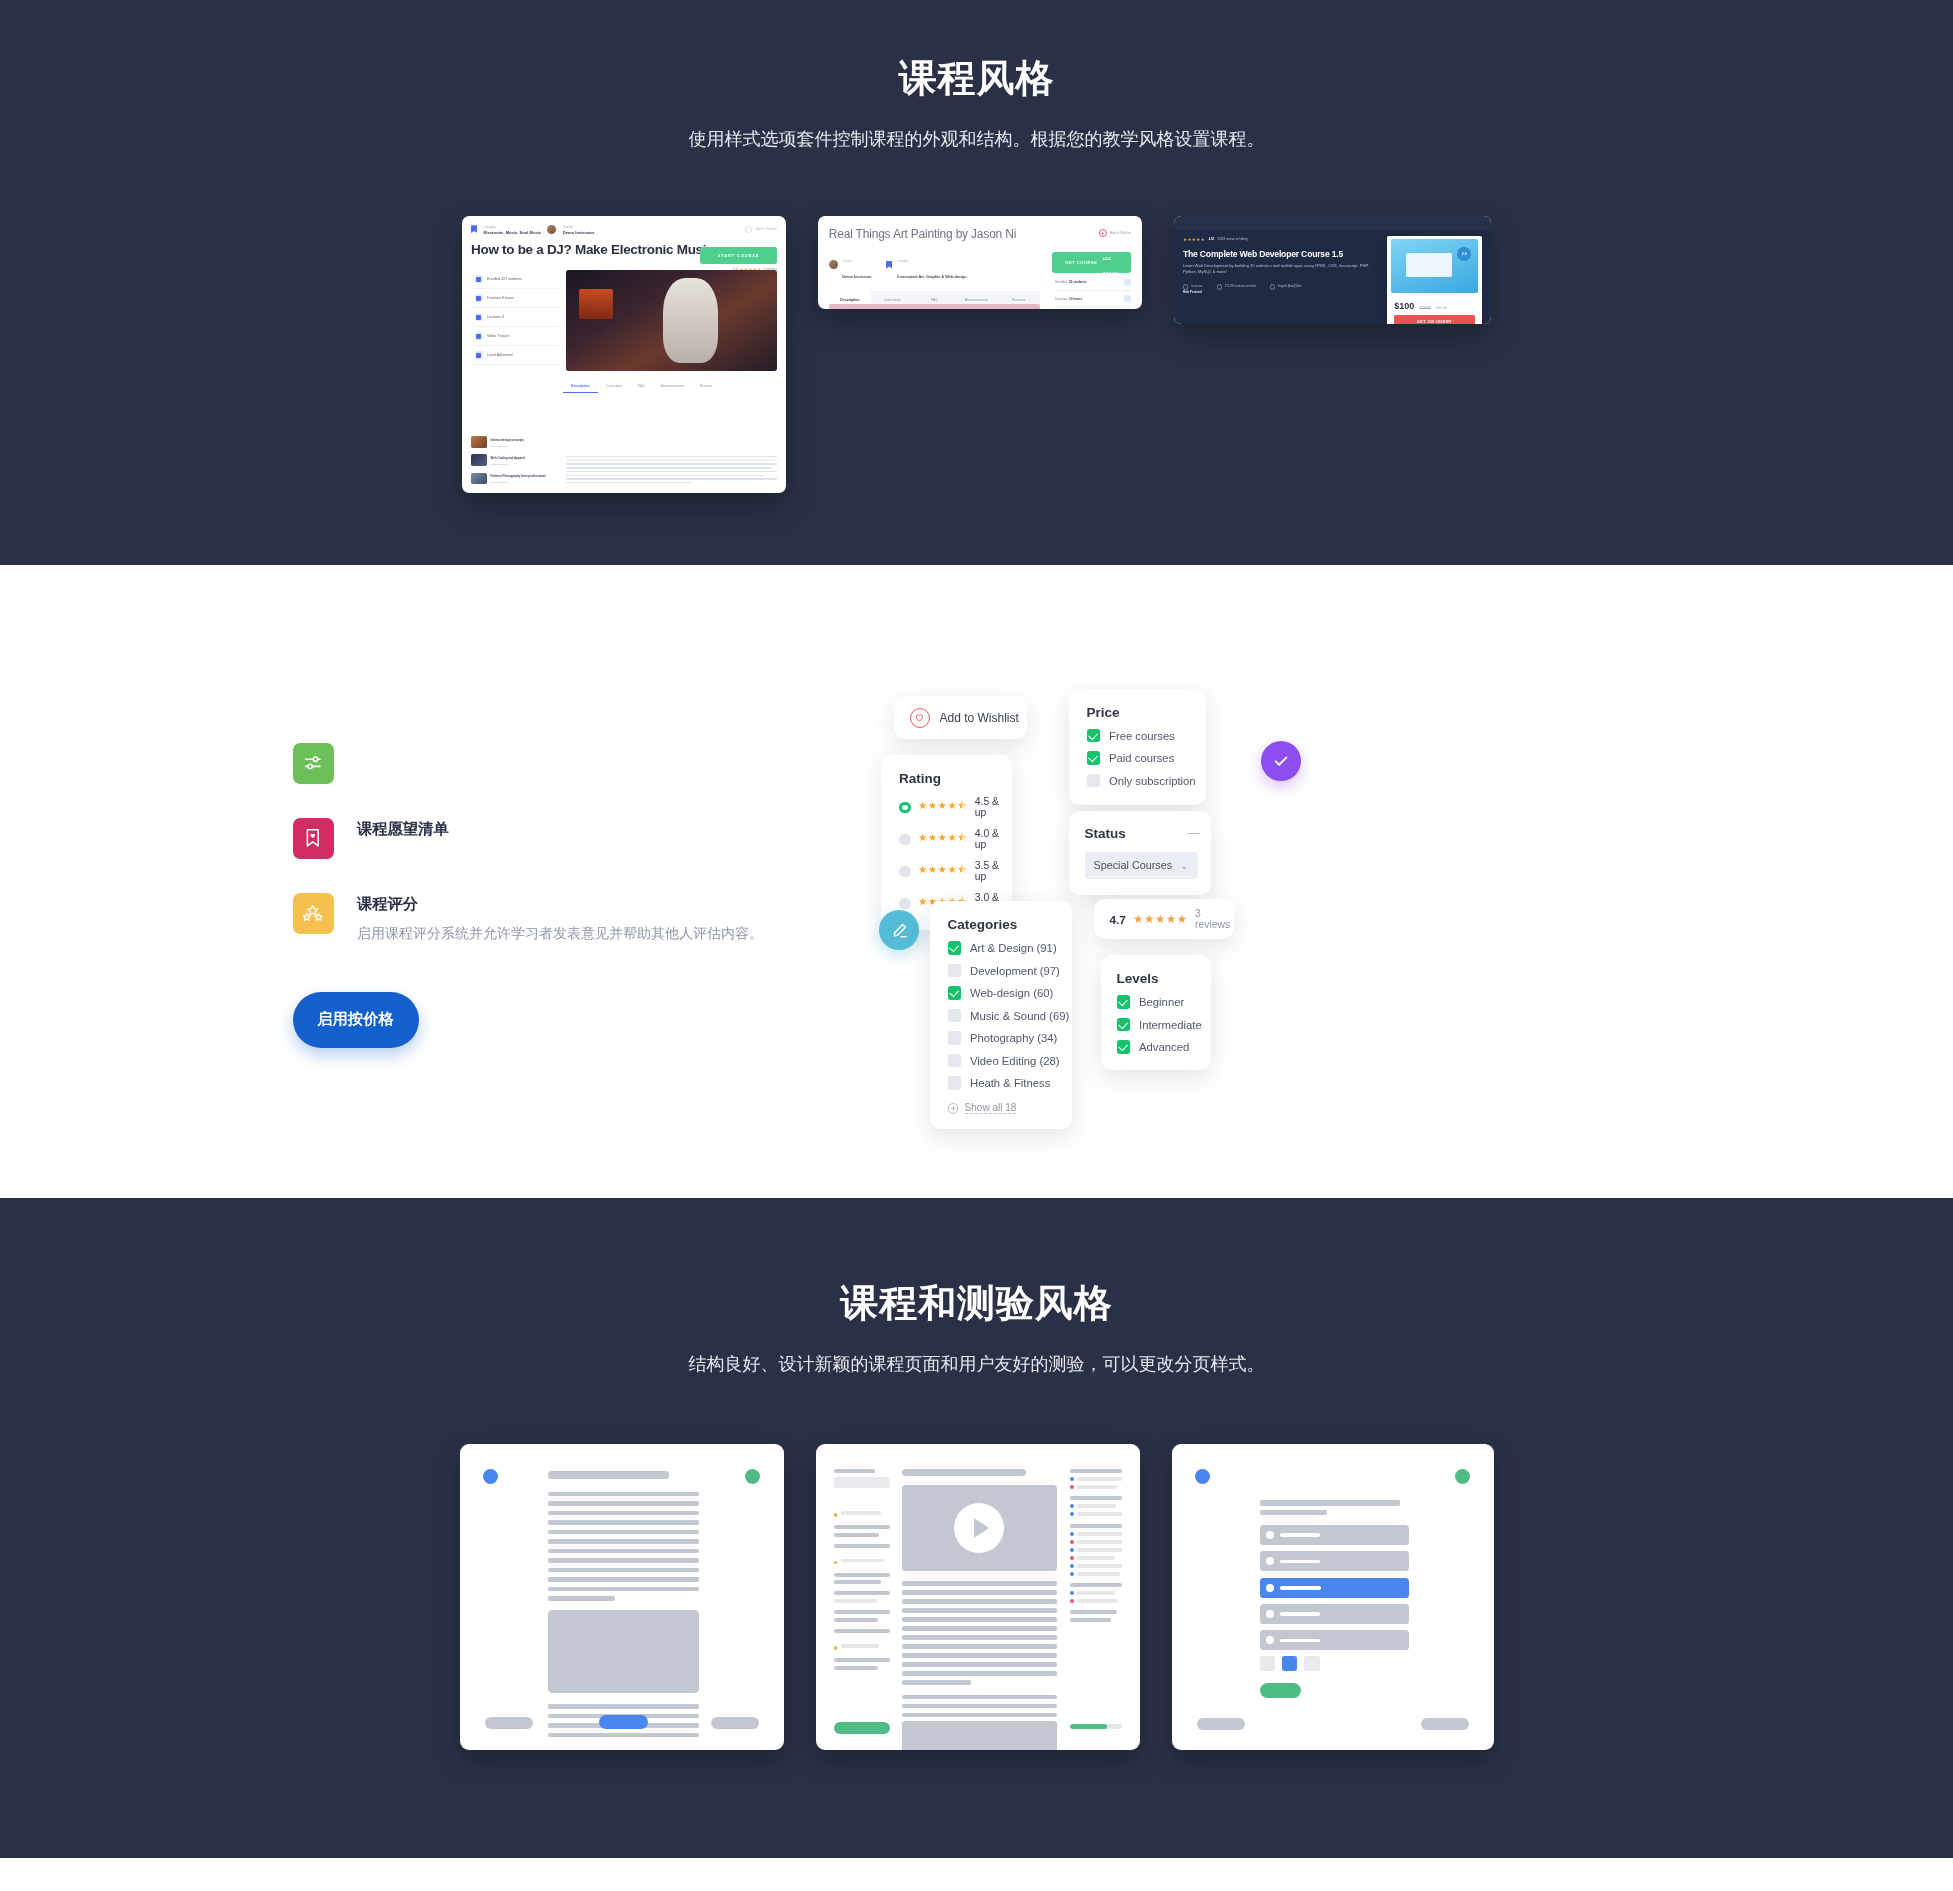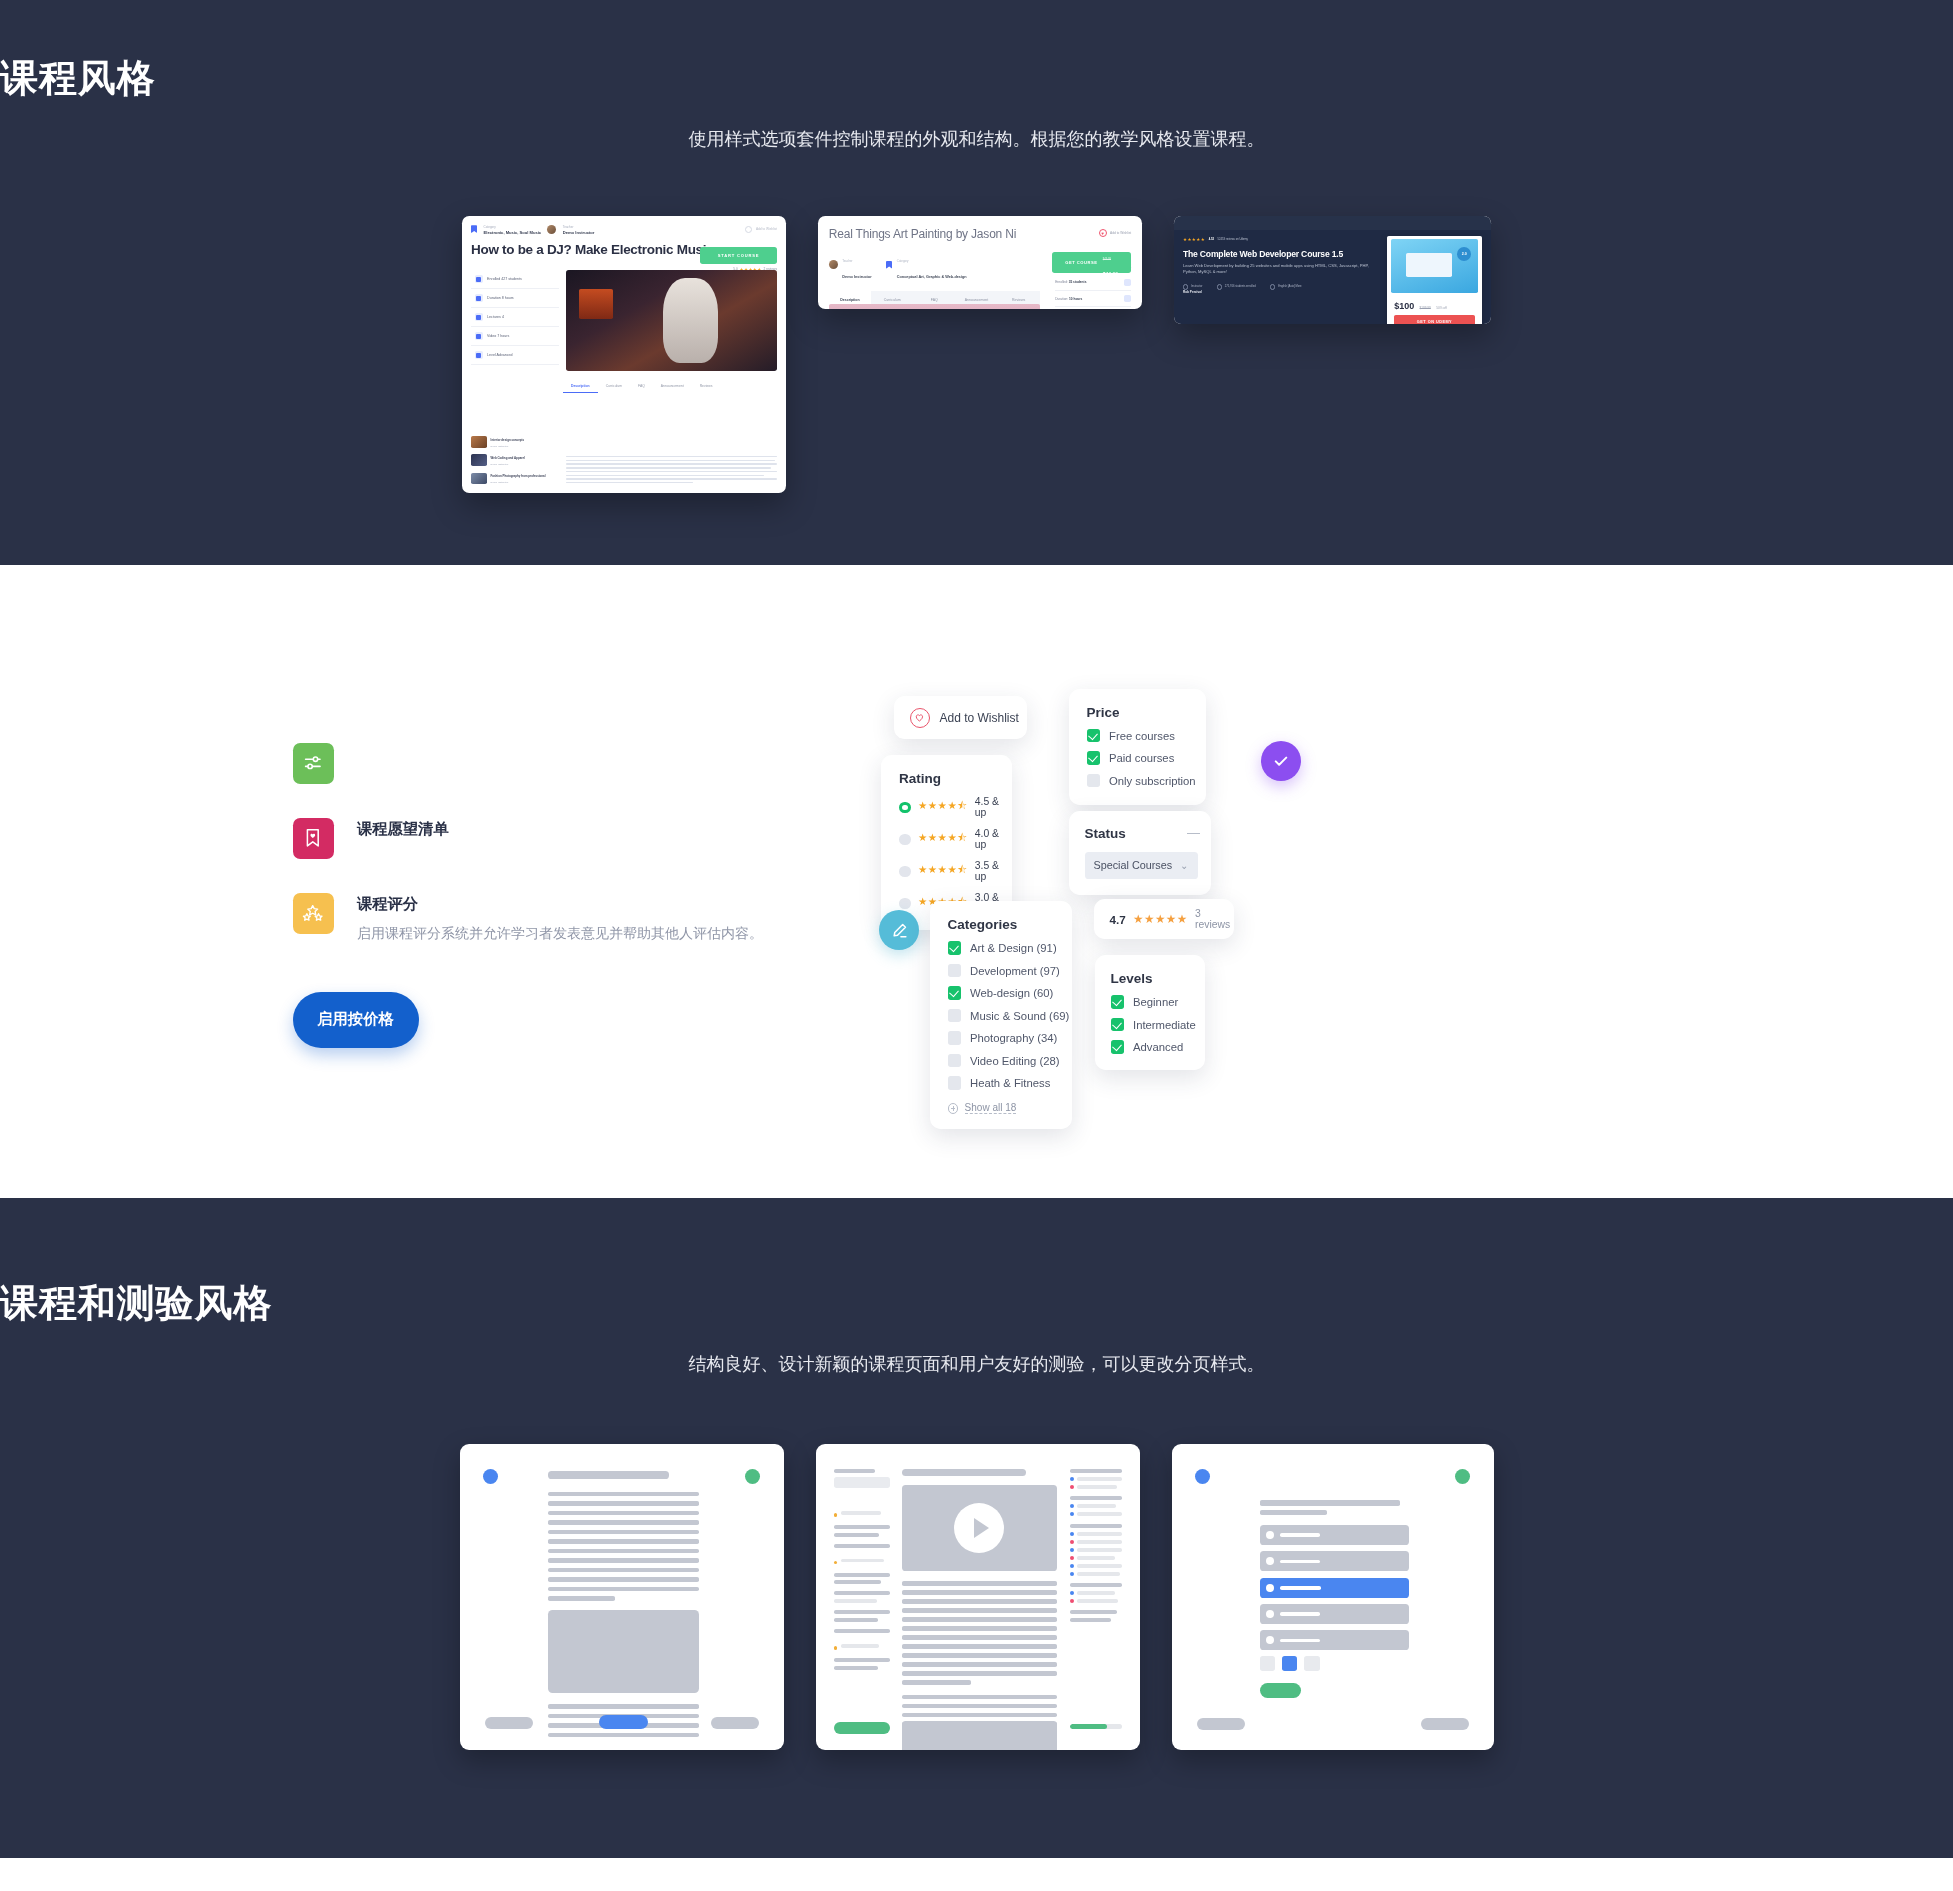--- a/index.html
+++ b/index.html
@@ -12,20 +12,21 @@
   }
 
   
   .section-dark { background: #2a3147; width: 100%; }
   .section-light { background: #ffffff; width: 100%; }
 
   .sec1 { padding: 54px 0 72px 0; }
   .sec3 { padding: 81px 0 108px 0; }
 
   .head-title-dark {
+    text-align: center;
     color: #ffffff;
     font-size: 38px;
     font-weight: bold;
     letter-spacing: 0.9px;
     line-height: 1.3;
   }
   .head-sub-dark {
     text-align: center;
     color: #e8eaf0;
     font-size: 18px;
@@ -227,21 +228,21 @@
   .plus-c::before { left: 2.3px; top: 4.1px; width: 4.5px; height: 0.9px; }
   .plus-c::after  { left: 4.1px; top: 2.3px; width: 0.9px; height: 4.5px; }
   .show-all-t { font-size: 10px; color: #8d94a5; border-bottom: 0.9px dashed #b7bdc9; }
 
   .c-rev { left: 225px; top: 214px; width: 140px; height: 40px;
            display: flex; align-items: center; gap: 7.2px; padding-left: 16px; }
   .c-rev .num { font-size: 11.7px; font-weight: bold; color: #2f3545; }
   .c-rev .st { color: #f5a040; font-size: 11.7px; letter-spacing: 0.5px; }
   .c-rev .rv { font-size: 10.4px; color: #8d94a5; }
 
-  .c-lev { left: 226px; top: 270px; width: 110px; padding: 16px 0 16px 16px; }
+  .c-lev { left: 232px; top: 270px; width: 110px; padding: 16px 0 16px 16px; }
 
   
   .wire-row { display: flex; justify-content: center; gap: 32px; margin-top: 68px; }
   .wire { background: #ffffff; border-radius: 9px; position: relative; overflow: hidden;
           box-shadow: 0 10.8px 27px rgba(0,0,0,0.28); }
   .w1 { width: 324px; height: 306px; }
   .w2 { width: 324px; height: 306px; }
   .w3 { width: 322px; height: 306px; }
   .dotb { width: 15.3px; height: 15.3px; border-radius: 50%; background: #4a86f0; position: absolute; }
   .dotg { width: 15.3px; height: 15.3px; border-radius: 50%; background: #4fbd83; position: absolute; }

